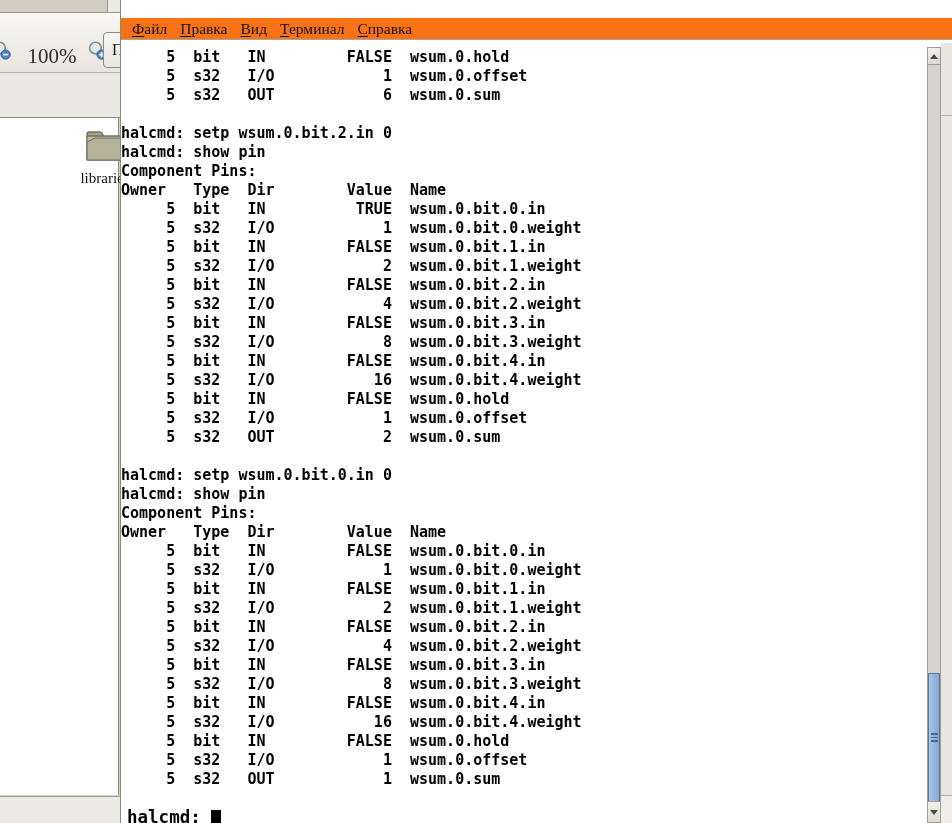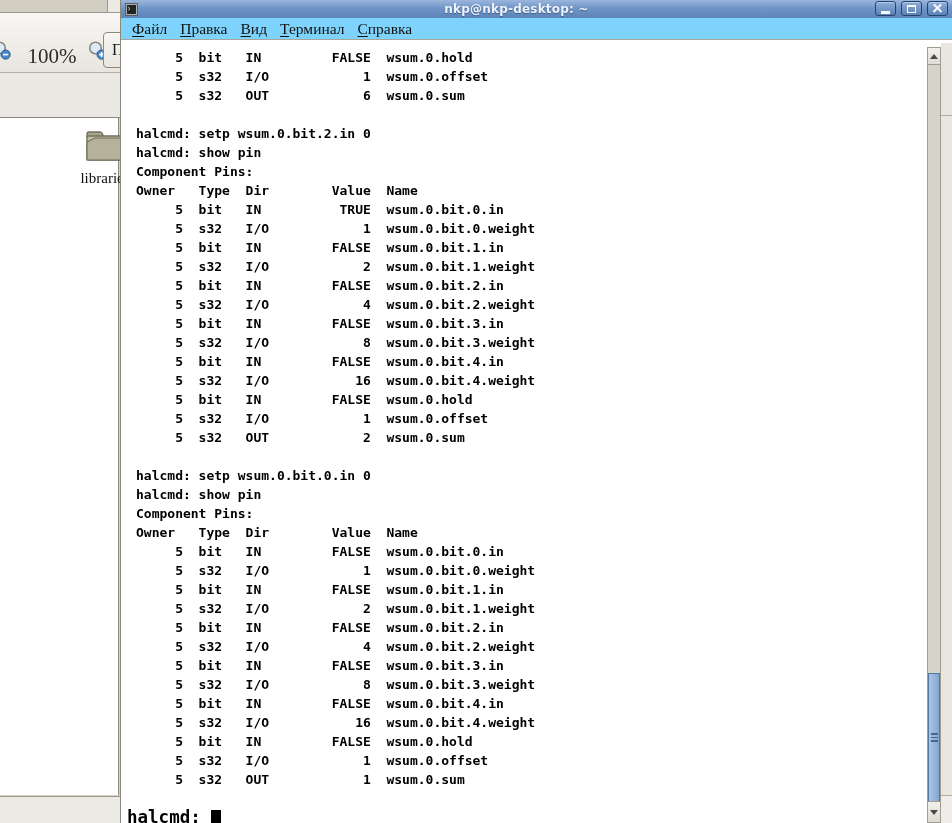--- a/index.html
+++ b/index.html
@@ -45,31 +45,31 @@
   .win-btn{width:21px;height:15px;border:1px solid #24436d;border-radius:3px;
     background:linear-gradient(#8fadd8,#5c82b6);box-shadow:inset 0 1px 0 #b4cbe8;
     display:flex;align-items:center;justify-content:center;box-sizing:border-box;padding:0;}
   .g-min{width:9px;height:3px;background:#f6f9fc;margin-top:7px;}
   .g-max{width:9px;height:8px;border:1px solid #f6f9fc;border-top-width:2px;box-sizing:border-box;}
   .g-close{position:relative;width:9px;height:9px;}
   .g-close i{position:absolute;left:-1px;top:3px;width:11px;height:2.4px;background:#f6f9fc;}
   .g-close i:first-child{transform:rotate(45deg);}
   .g-close i:last-child{transform:rotate(-45deg);}
 
-  .menubar{position:absolute;left:0;top:18px;right:0;height:22px;background:#7dd3fc;
+  .menubar{position:absolute;left:0;top:18px;right:0;height:22px;background:#f97316;
     border-bottom:1px solid #a9a59b;display:flex;align-items:center;gap:13px;
     padding-left:11px;box-sizing:border-box;
     font-family:"Liberation Serif","DejaVu Serif",serif;font-size:15.5px;color:#121212;}
   .menu-item{cursor:default;}
   .menu-item .ul{text-decoration:underline;text-underline-offset:2px;}
 
   .content{position:absolute;left:0;top:43px;right:0;bottom:0;background:#ffffff;}
-  .tout{margin:0;padding:5px 0 0 15px;
+  .tout{margin:0;padding:5px 0 0 0;
     font-family:"DejaVu Sans Mono","Liberation Mono",monospace;
-    font-size:13px;line-height:19px;font-weight:bold;color:#000;white-space:pre;}
+    font-size:15px;line-height:19px;font-weight:bold;color:#000;white-space:pre;}
   .prompt-line{position:absolute;left:6px;top:765px;
     font-family:"DejaVu Sans Mono","Liberation Mono",monospace;
     font-size:17.5px;line-height:19px;font-weight:bold;color:#000;white-space:pre;}
   .cursor{display:inline-block;width:10px;height:17px;background:#000;
     vertical-align:text-bottom;margin-left:10.5px;}
 
   .scrollbar{position:absolute;right:11px;top:4px;bottom:0;width:14px;
     background:#d6d3cb;border:1px solid #a09c92;box-sizing:border-box;}
   .sb-btn{position:absolute;left:0;width:12px;height:16px;background:linear-gradient(#f2f0eb,#dedbd3);
     border-bottom:1px solid #a09c92;display:flex;align-items:center;justify-content:center;}
@@ -132,44 +132,20 @@
         <path d="M2 15 L10 11 L38 11 L38 33 L2 33 Z" fill="#b5b29c" stroke="#73705e" stroke-width="1.2"></path>
       </svg>
     </span>
     <div class="folder-label">libraries</div>
   </div>
 
   <div class="bg-bottom-strip"></div>
 
   <div class="term">
 
-    <div class="titlebar">
-      <span class="title-icon">
-        <svg width="13" height="13" viewBox="0 0 13 13">
-          <rect x="0.5" y="0.5" width="12" height="12" fill="#aab0b6" stroke="#5a5f64"></rect>
-          <rect x="2" y="2" width="9" height="9" fill="#20261f"></rect>
-          <path d="M3.2 4 L5 5.6 L3.2 7.2" stroke="#bcd6ba" stroke-width="1" fill="none"></path>
-        </svg>
-      </span>
-      <div class="title-text">nkp@nkp-desktop: ~</div>
-      <div class="win-buttons">
-        <button class="win-btn">
-          <span class="g-min"></span>
-        </button>
-        <button class="win-btn">
-          <span class="g-max"></span>
-        </button>
-        <button class="win-btn">
-          <span class="g-close">
-              <i></i>
-              <i></i>
-            </span>
-        </button>
-      </div>
-    </div>
 
     <div class="menubar">
       <span class="menu-item"><span class="ul">Ф</span>айл</span>
       <span class="menu-item"><span class="ul">П</span>равка</span>
       <span class="menu-item"><span class="ul">В</span>ид</span>
       <span class="menu-item"><span class="ul">Т</span>ерминал</span>
       <span class="menu-item"><span class="ul">С</span>правка</span>
     </div>
 
     <div class="content">

